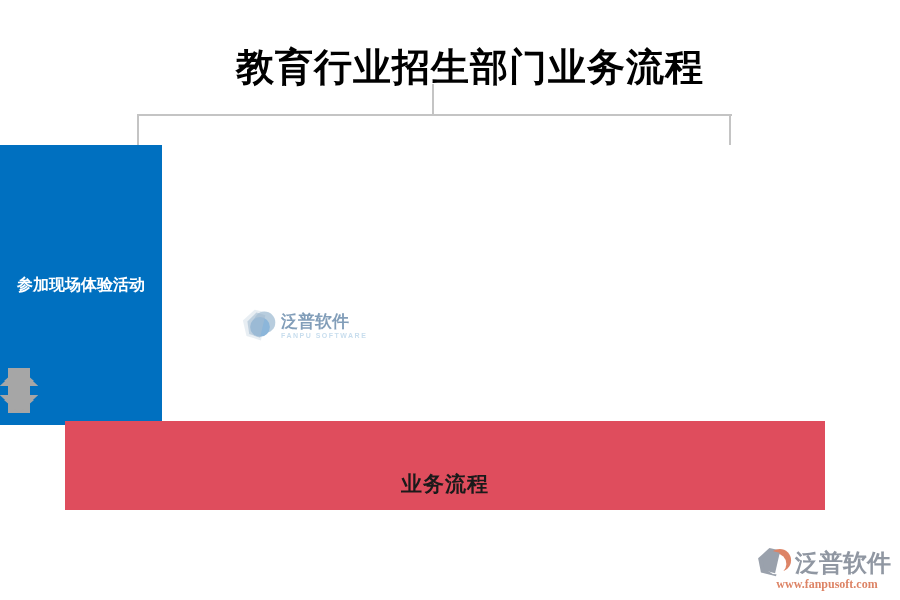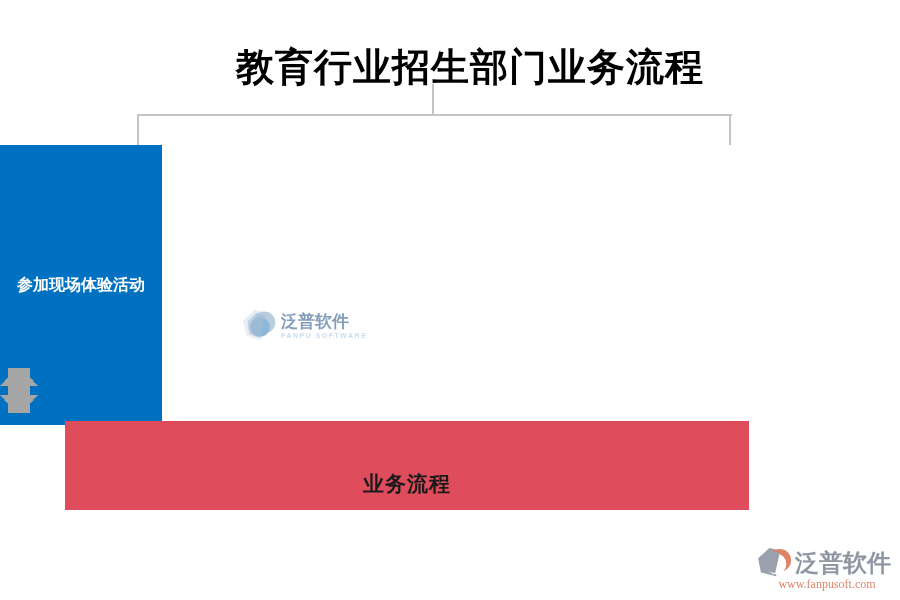--- a/index.html
+++ b/index.html
@@ -51,21 +51,21 @@
   .arrow-slot.dir-up .arrow-up{display:block;}
   .arrow-slot.dir-both .arrow-both{display:block;}
   .arrow-slot:nth-of-type(1){left:120px;}
   .arrow-slot:nth-of-type(2){left:262px;}
   .arrow-slot:nth-of-type(3){left:404px;}
   .arrow-slot:nth-of-type(4){left:556px;}
   .arrow-slot:nth-of-type(5){left:728px;}
 
   
   .bottom-bar{
-    left:65px;top:421px;width:684px;height:89px;
+    left:65px;top:421px;width:760px;height:89px;
     background:var(--bar-color,#df4d5d);
     display:flex;align-items:flex-end;justify-content:center;
   }
   .bottom-bar-label{
     font-family:"Liberation Serif","DejaVu Serif",serif;
     font-weight:bold;font-size:21px;color:#1a1a1a;
     margin-bottom:12px;letter-spacing:1px;
   }
 
   
@@ -91,21 +91,21 @@
   }
   .footer-mark{width:38px;height:32px;flex:0 0 auto;}
   .footer-brand{
     font-family:"Liberation Serif","DejaVu Serif",serif;
     font-weight:bold;font-size:24px;color:var(--footer-brand,#9097a2);
     white-space:nowrap;line-height:30px;
   }
   .footer-url{
     width:100%;text-align:center;
     font-family:"Liberation Serif","DejaVu Serif",serif;
-    font-weight:normal;font-size:12px;color:var(--footer-url,#dd8466);
+    font-weight:bold;font-size:12px;color:var(--footer-url,#dd8466);
     margin-top:-2px;white-space:nowrap;
   }
 </style>
 </head>
 <body>
 
 <div class="abs title">教育行业招生部门业务流程</div>
 
 <div class="abs line line-title-v"></div>
 <div class="abs line line-h"></div>

